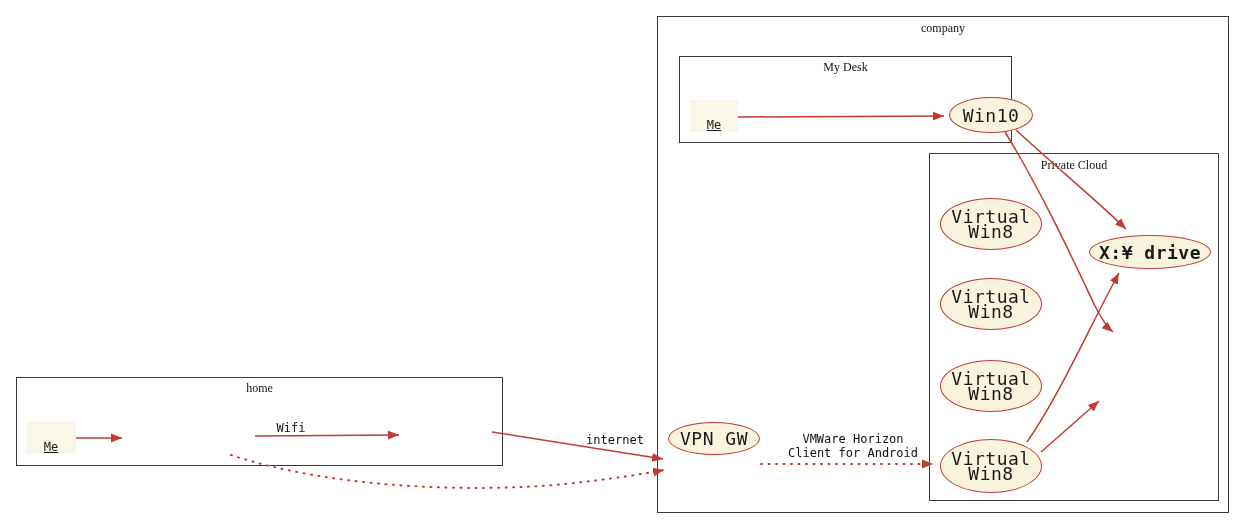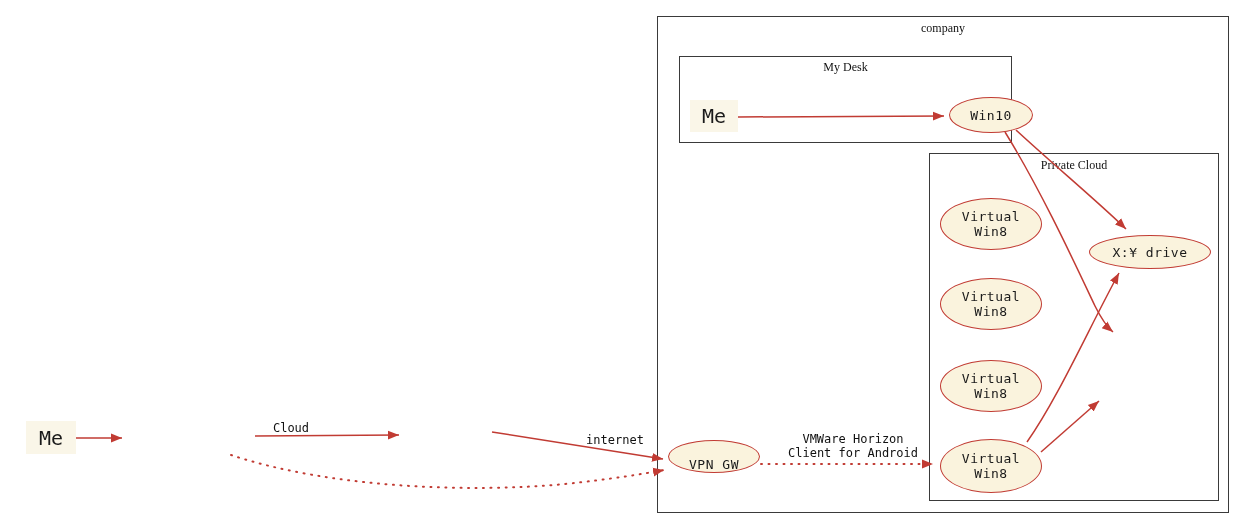--- a/index.html
+++ b/index.html
@@ -28,35 +28,36 @@
   .node{
     position:absolute;
     box-sizing:border-box;
     background:var(--node-fill);
     border:1.6px solid var(--edge-color);
     border-radius:50%;
     display:flex;
     flex-direction:column;
     align-items:center;
     justify-content:center;
-    font-size:13px;
+    font-size:18px;
     line-height:15px;
     text-align:center;
     letter-spacing:0.5px;
     z-index:3;
   }
   .mebox{
     position:absolute;
     box-sizing:border-box;
     background:var(--me-fill);
     display:flex;
-    align-items:center;
+    align-items:flex-end;
     justify-content:center;
-    font-size:20px;
+    font-size:12px;
     z-index:3;
+    text-decoration:underline;
   }
   .edge-label{
     position:absolute;
     transform:translateX(-50%);
     font-size:12px;
     line-height:14px;
     white-space:nowrap;
     text-align:center;
     z-index:4;
     color:#111111;
@@ -75,20 +76,23 @@
     stroke-dasharray:1 6.5;
     stroke-linecap:round;
   }
   #arrowhead path{fill:var(--edge-color);}
 </style>
 </head>
 <body>
 
 <div id="canvas">
 
+  <div class="cluster" style="left:16px;top:377px;width:487px;height:89px;">
+    <div class="cluster-label" style="top:3px;">home</div>
+  </div>
 
   <div class="cluster" style="left:657px;top:16px;width:572px;height:497px;">
     <div class="cluster-label" style="top:4px;">company</div>
   </div>
 
   <div class="cluster" style="left:679px;top:56px;width:333px;height:87px;">
     <div class="cluster-label" style="top:3px;">My Desk</div>
   </div>
 
   <div class="cluster" style="left:929px;top:153px;width:290px;height:348px;">
@@ -115,21 +119,21 @@
     <path class="edge" d="M 1027,442 C 1058,398 1089,328 1119,273" marker-end="url(#arrowhead)"></path>
     <path class="edge" d="M 1041,452 L 1099,401" marker-end="url(#arrowhead)"></path>
   </svg>
 
   <div class="mebox" style="left:26px;top:421px;width:50px;height:33px;">
     <span>Me</span>
   </div>
 
 
 
-  <div class="node" style="left:668px;top:440px;width:92px;height:33px;justify-content:flex-end;">
+  <div class="node" style="left:668px;top:422px;width:92px;height:33px;">
     <span>VPN GW</span>
   </div>
 
   <div class="mebox" style="left:690px;top:100px;width:48px;height:32px;">
     <span>Me</span>
   </div>
 
   <div class="node" style="left:949px;top:97px;width:84px;height:36px;">
     <span>Win10</span>
   </div>
@@ -147,26 +151,26 @@
   <div class="node" style="left:940px;top:360px;width:102px;height:52px;">
     <span>Virtual</span>
     <span>Win8</span>
   </div>
 
   <div class="node" style="left:940px;top:439px;width:102px;height:54px;">
     <span>Virtual</span>
     <span>Win8</span>
   </div>
 
-  <div class="node" style="left:1089px;top:235px;width:122px;height:34px;">
+  <div class="node" style="left:1089px;top:235px;width:122px;height:34px;font-weight:bold;">
     <span>X:¥ drive</span>
   </div>
 
 
-  <div class="edge-label" style="left:291px;top:421px;">Cloud</div>
+  <div class="edge-label" style="left:291px;top:421px;">Wifi</div>
 
   <div class="edge-label" style="left:615px;top:433px;">internet</div>
 
 
   <div class="edge-label" style="left:853px;top:432px;">
     <div>VMWare Horizon</div>
     <div>Client for Android</div>
   </div>
 
 </div>

